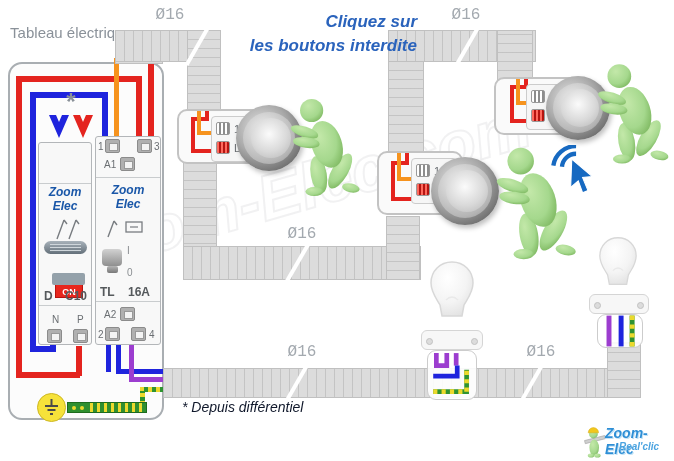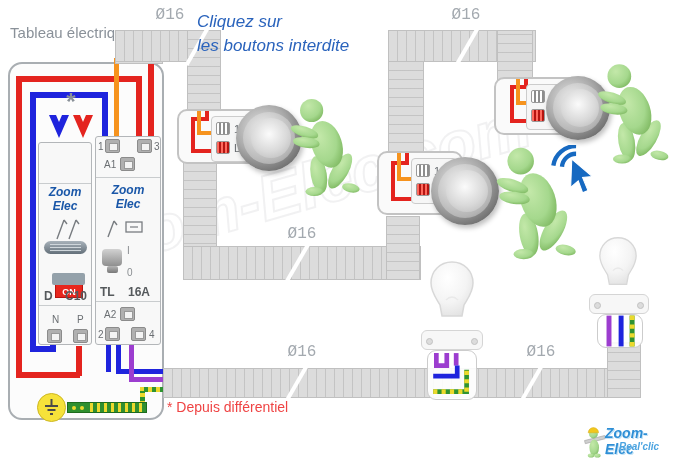--- a/index.html
+++ b/index.html
@@ -1,22 +1,22 @@
 <!DOCTYPE html>
 <html><head>
 <meta charset="utf-8">
 <style>
   html,body{margin:0;padding:0;background:#fff;font-family:"Liberation Sans",sans-serif;}
   #canvas{position:relative;width:674px;height:461px;background:#ffffff;overflow:hidden;}
   .abs{position:absolute;}
   
   .panel-label{left:10px;top:24px;width:122px;text-align:center;color:#8a9199;font-size:15px;line-height:17px;}
-  .instruction{left:197px;top:10px;width:220px;text-align:left;color:#2a63bc;font-weight:normal;font-style:italic;font-size:17px;line-height:24px;}
+  .instruction{left:197px;top:10px;width:220px;text-align:right;color:#2a63bc;font-weight:bold;font-style:italic;font-size:17px;line-height:24px;}
   .conduit-label{width:48px;text-align:center;color:#a3a9af;font-size:16px;font-family:Liberation Mono, monospace;}
-  .footnote{left:167px;top:399px;color:#ef4444;font-size:14px;}
+  .footnote{left:182px;top:399px;color:#0f172a;font-size:14px;font-style:italic;}
   .copyright{left:0;right:0;top:433px;text-align:center;color:#2b66bf;font-weight:bold;font-size:15px;}
   .watermark{left:60px;top:140px;width:560px;font-size:64px;font-weight:bold;font-style:italic;color:rgba(0,0,0,0);
              -webkit-text-stroke:2px rgba(170,170,175,0.16);transform:rotate(-16deg);pointer-events:none;}
   
   .panel{left:8px;top:62px;width:156px;height:358px;background:#fcfcfc;border:2px solid #a9aeb2;border-radius:14px;box-sizing:border-box;}
   .wire{position:absolute;}
   .w-red{background:#e4241f;}  .w-blue{background:#1f24dd;}  .w-orange{background:#f6931e;}
   .w-purple{background:#9c3dcf;}
   .w-earth{background:repeating-linear-gradient(90deg,#ecd92d 0 4px,#2f9331 4px 8px);}
   .w-earth-v{background:repeating-linear-gradient(0deg,#ecd92d 0 4px,#2f9331 4px 8px);}

